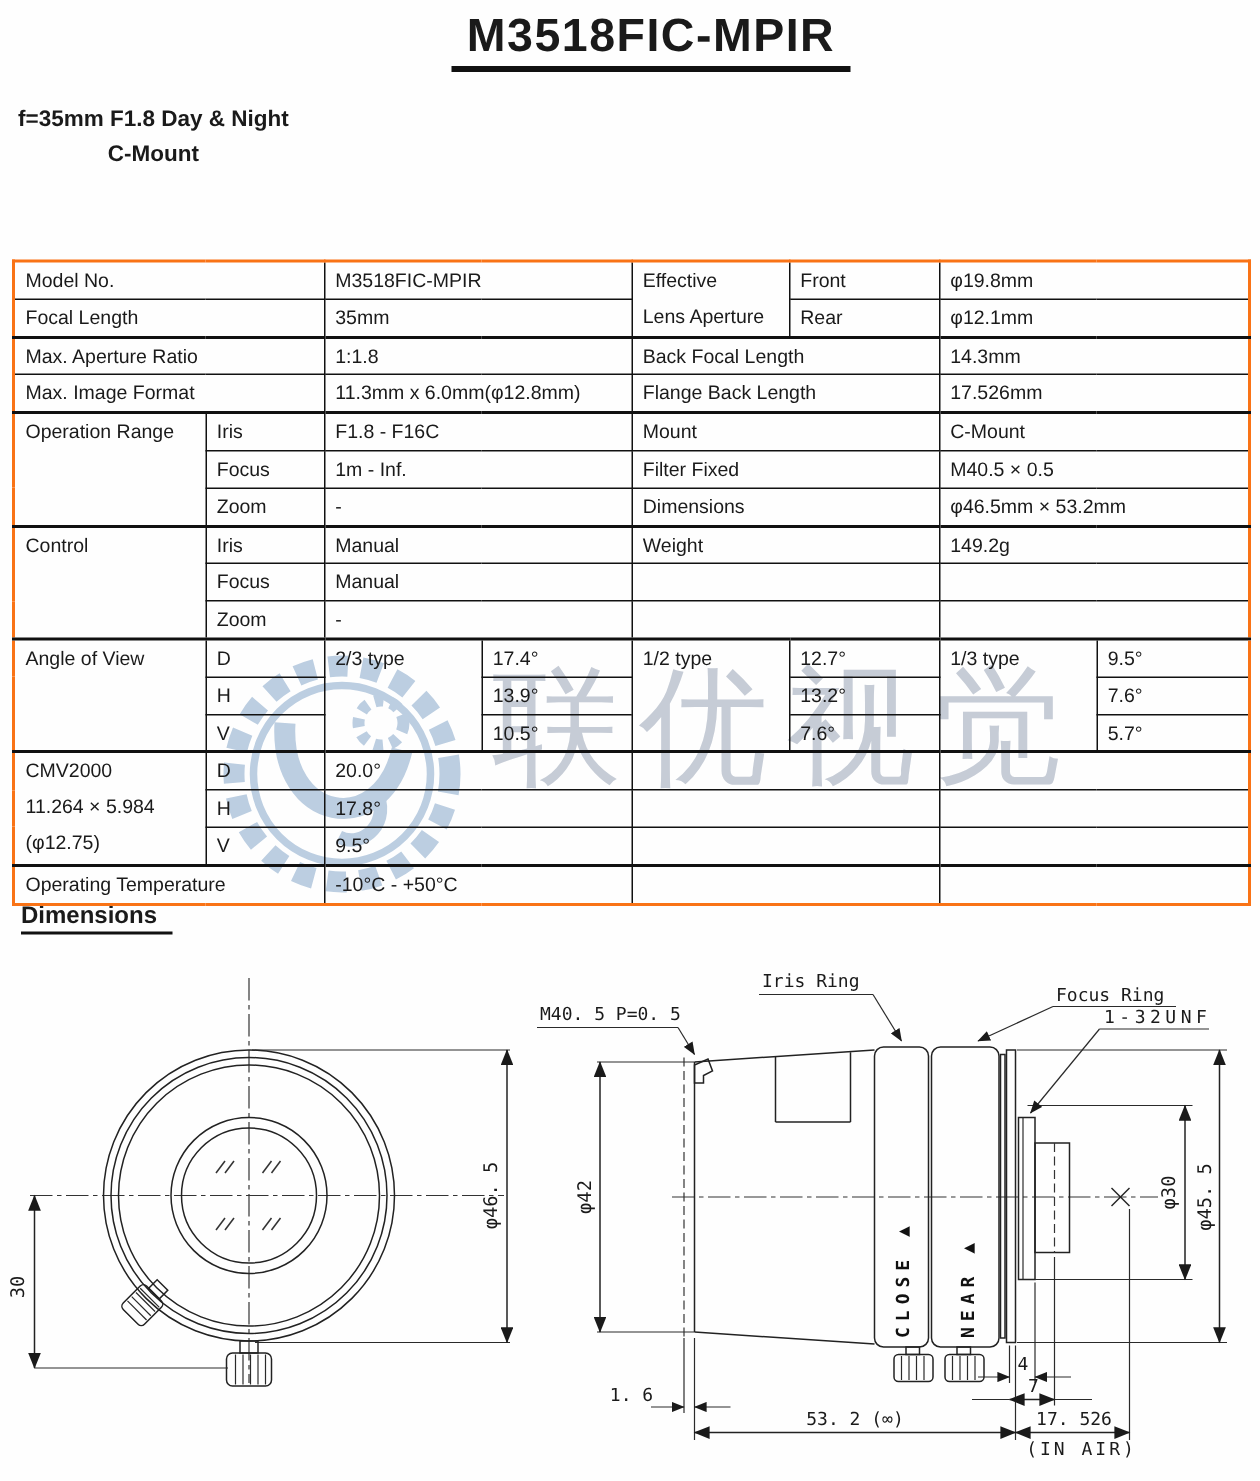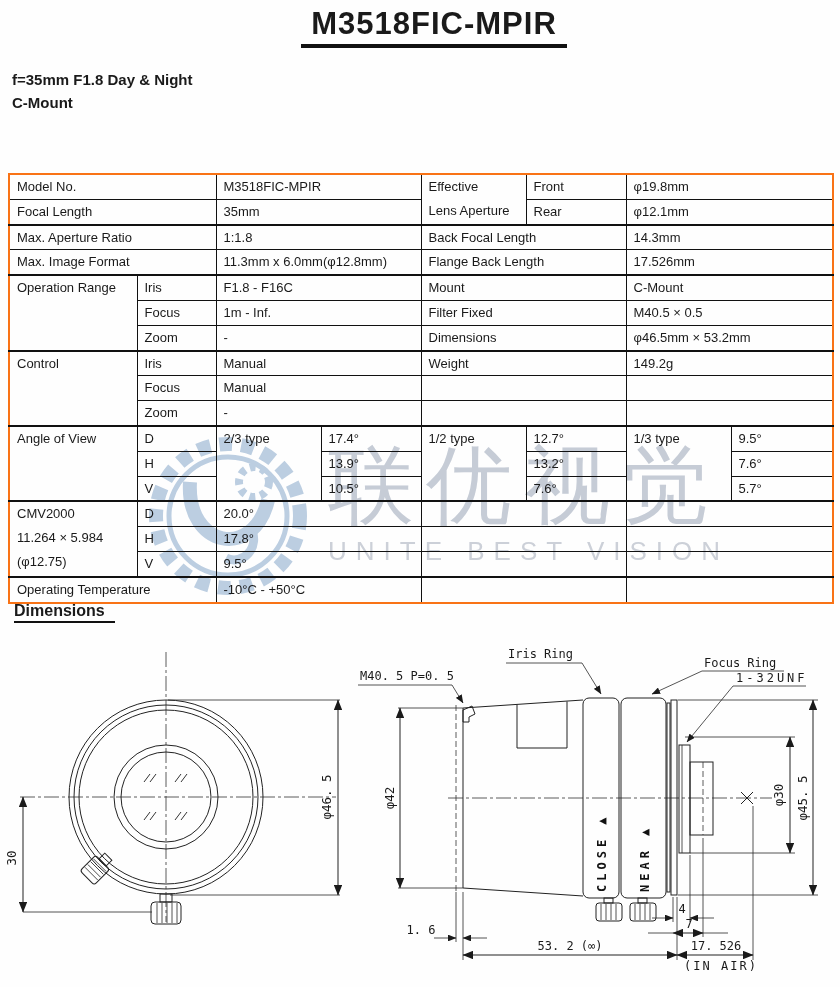--- a/index.html
+++ b/index.html
@@ -5,21 +5,21 @@
   html,body{margin:0;padding:0;background:#ffffff;}
   .page{position:relative;width:840px;height:987px;background:#fefefe;overflow:hidden;
         font-family:"Liberation Sans",sans-serif;color:#1a1a1a;padding-left:28px;}
 
   
   .title-wrap{position:absolute;top:6px;left:0;width:100%;text-align:center;}
   .doc-title{display:inline-block;font-size:31px;font-weight:bold;letter-spacing:1px;
              border-bottom:4px solid #111;padding:0 10px 2px 10px;}
 
   
-  .subtitle{position:absolute;left:12px;top:68px;font-size:15px;font-weight:bold;line-height:23px;}
+  .subtitle{position:absolute;left:12px;top:68px;font-size:15px;font-weight:bold;line-height:23px;text-align:center;}
 
   
   .table-zone{position:absolute;left:0;top:161px;width:840px;height:425px;}
   .watermark{position:absolute;left:130px;top:269px;width:600px;height:170px;z-index:0;pointer-events:none;text-align:center;}
   .wm-gear{position:absolute;left:0;top:0;}
   .wm-cjk{position:absolute;left:198px;top:12px;font-size:86px;line-height:1;letter-spacing:12px;
           color:#c6ccd6;font-family:"DejaVu Sans",sans-serif;white-space:nowrap;}
   .wm-latin{position:absolute;left:198px;top:106px;font-size:26px;letter-spacing:9px;color:#ccd0d8;
             font-family:"Liberation Sans",sans-serif;white-space:nowrap;}
 
@@ -64,21 +64,20 @@
 
     <div class="watermark">
       <svg class="wm-gear" width="196" height="172" viewBox="0 0 196 172">
         <circle cx="98" cy="86" r="72" fill="none" stroke="#bccee1" stroke-width="14" stroke-dasharray="13 9"></circle>
         <circle cx="98" cy="86" r="59" fill="none" stroke="#bccee1" stroke-width="5"></circle>
         <path d="M 60,52 C 56,118 124,130 138,70" fill="none" stroke="#bccee1" stroke-width="14"></path>
         <path d="M 120,96 C 132,118 112,136 96,128" fill="none" stroke="#bccee1" stroke-width="9"></path>
         <circle cx="124" cy="52" r="15" fill="none" stroke="#bccee1" stroke-width="8" stroke-dasharray="6 5"></circle>
       </svg>
       <div class="wm-cjk">联优视觉</div>
-      <div class="wm-latin">UNITE BEST VISION</div>
     </div>
 
     <table class="spec">
       <colgroup>
         <col style="width:128px">
           <col style="width:79px">
           <col style="width:105px">
           <col style="width:100px">
         <col style="width:105px">
           <col style="width:100px">

